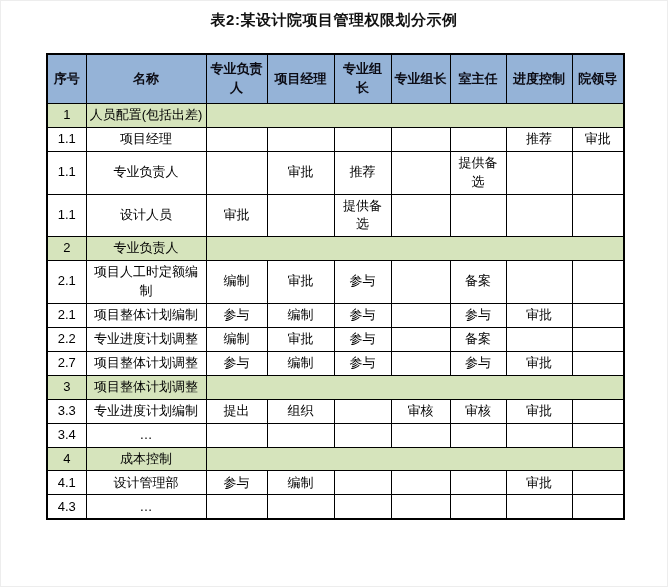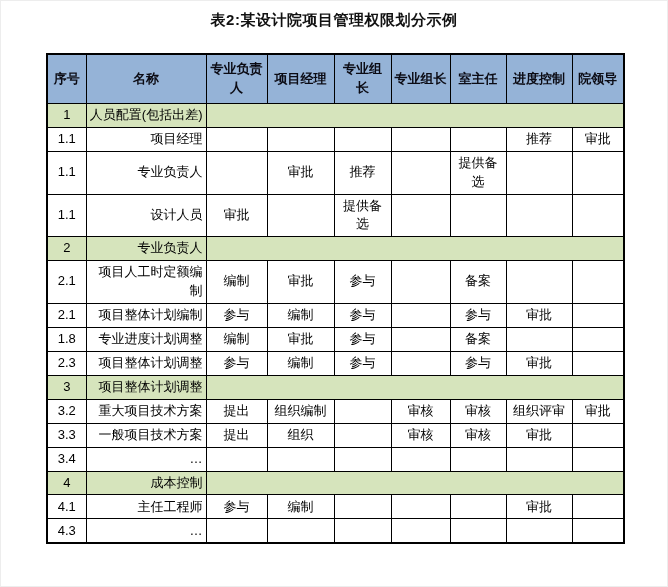--- a/index.html
+++ b/index.html
@@ -23,21 +23,21 @@
     font-size:13px;line-height:1.45;
     padding:2px 3px;vertical-align:middle;
     overflow:hidden;word-break:break-all;
   }
   td.hdr{
     background:#95b3d7;font-weight:bold;text-align:center;
     height:44px;color:#0b0b14;
   }
   tr.item td{height:19px;}
   td.no{text-align:center;}
-  td.name{text-align:right;padding-left:6px;}
+  td.name{text-align:center;padding-left:6px;}
   td.act{text-align:center;}
   tr.section td{background:#d6e4bc;}
 </style>
 </head>
 <body>
 
 <div class="page">
   <div class="title">表2:某设计院项目管理权限划分示例</div>
   <table class="auth">
     <colgroup>
@@ -124,65 +124,54 @@
           <td class="name">项目整体计划编制</td>
           <td class="act">参与</td>
           <td class="act">编制</td>
           <td class="act">参与</td>
           <td class="act"></td>
           <td class="act">参与</td>
           <td class="act">审批</td>
           <td class="act"></td>
         </tr>
         <tr class="item">
-          <td class="no">1.8</td>
+          <td class="no">2.2</td>
           <td class="name">专业进度计划调整</td>
           <td class="act">编制</td>
           <td class="act">审批</td>
           <td class="act">参与</td>
           <td class="act"></td>
           <td class="act">备案</td>
           <td class="act"></td>
           <td class="act"></td>
         </tr>
         <tr class="item">
-          <td class="no">2.3</td>
+          <td class="no">2.7</td>
           <td class="name">项目整体计划调整</td>
           <td class="act">参与</td>
           <td class="act">编制</td>
           <td class="act">参与</td>
           <td class="act"></td>
           <td class="act">参与</td>
           <td class="act">审批</td>
           <td class="act"></td>
         </tr>
         <tr class="section">
           <td class="no">3</td>
           <td class="name">项目整体计划调整</td>
           <td class="act" colspan="7"></td>
         </tr>
         <tr class="item">
-          <td class="no">3.2</td>
-          <td class="name">重大项目技术方案</td>
+          <td class="no">3.3</td>
+          <td class="name">专业进度计划编制</td>
           <td class="act">提出</td>
-          <td class="act">组织编制</td>
+          <td class="act">组织</td>
           <td class="act"></td>
           <td class="act">审核</td>
           <td class="act">审核</td>
-          <td class="act">组织评审</td>
-          <td class="act">审批</td>
-        </tr>
-        <tr class="item">
-          <td class="no">3.3</td>
-          <td class="name">一般项目技术方案</td>
-          <td class="act">提出</td>
-          <td class="act">组织</td>
-          <td class="act"></td>
-          <td class="act">审核</td>
-          <td class="act">审核</td>
           <td class="act">审批</td>
           <td class="act"></td>
         </tr>
         <tr class="item">
           <td class="no">3.4</td>
           <td class="name">…</td>
           <td class="act"></td>
           <td class="act"></td>
           <td class="act"></td>
           <td class="act"></td>
@@ -190,21 +179,21 @@
           <td class="act"></td>
           <td class="act"></td>
         </tr>
         <tr class="section">
           <td class="no">4</td>
           <td class="name">成本控制</td>
           <td class="act" colspan="7"></td>
         </tr>
         <tr class="item">
           <td class="no">4.1</td>
-          <td class="name">主任工程师</td>
+          <td class="name">设计管理部</td>
           <td class="act">参与</td>
           <td class="act">编制</td>
           <td class="act"></td>
           <td class="act"></td>
           <td class="act"></td>
           <td class="act">审批</td>
           <td class="act"></td>
         </tr>
         <tr class="item">
           <td class="no">4.3</td>

